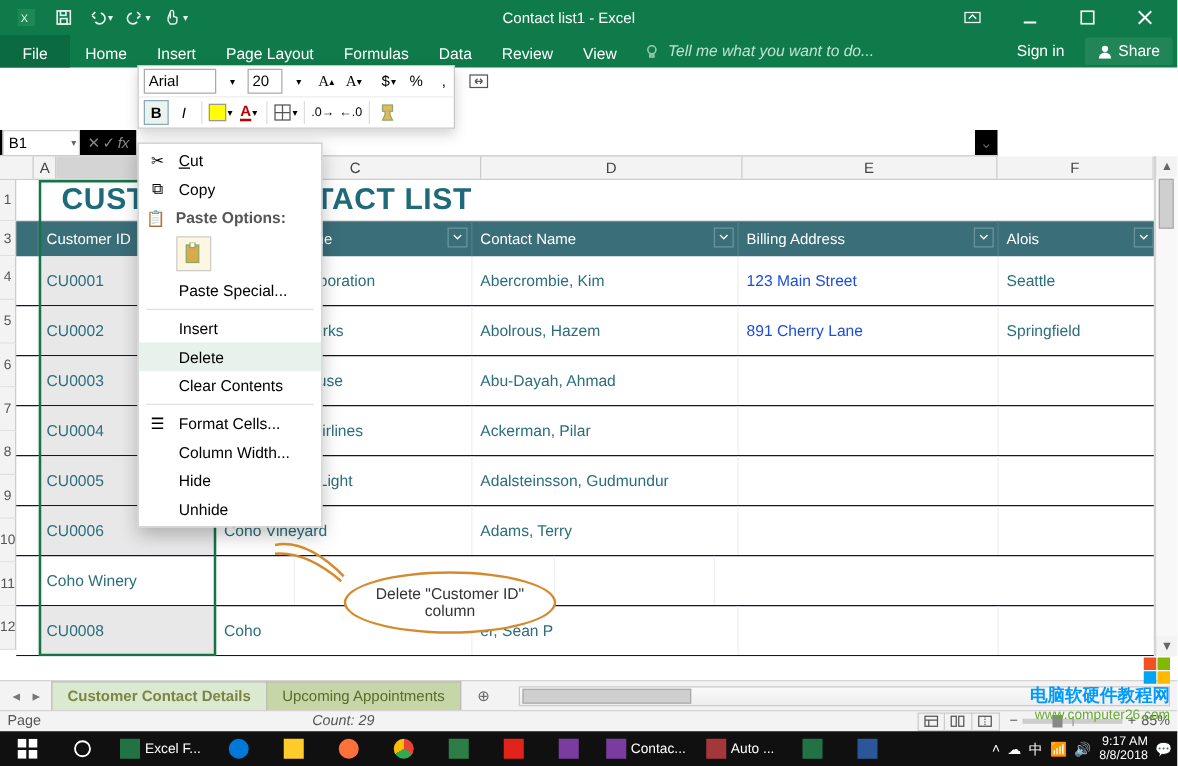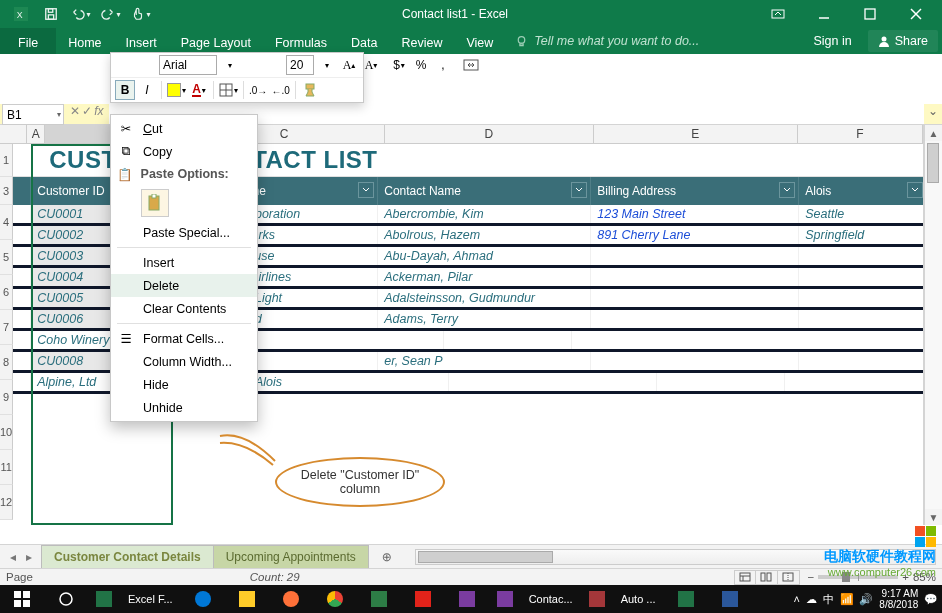--- a/index.html
+++ b/index.html
@@ -20,33 +20,33 @@
 .rtab.file { background:#0b6a40; padding-left:18px; padding-right:18px; }
 .tell { flex:0 0 auto; display:flex; align-items:center; gap:6px; color:#bfe2d0; margin-left:10px; font-style:italic; }
 .tell svg{width:13px;height:13px;opacity:.8;}
 .spacer { flex:1; }
 .signin { padding:0 12px; display:flex; align-items:center; }
 .share { padding:0 10px; display:flex; align-items:center; gap:5px; background: rgba(255,255,255,0.08); margin:2px 4px; border-radius:2px; }
 
 
 .mini-toolbar { position:absolute; left:110px; top:52px; width:254px; background:#fff; border:1px solid #c8c8c8; box-shadow:0 4px 10px rgba(0,0,0,.18); z-index:50; font-size:12px; }
 .mini-row { display:flex; align-items:center; gap:2px; padding:2px 4px; }
-.mini-input { border:1px solid #ababab; height:20px; font-size:12px; padding:0 3px; background:#fff;margin-left:44px; }
+.mini-input { border:1px solid #ababab; height:20px; font-size:12px; padding:0 3px; background:#fff; }
 .mini-font { width:58px; }
 .mini-size { width:28px; }
 .mini-btn { min-width:20px; height:20px; display:flex; align-items:center; justify-content:center; border:1px solid transparent; }
 .mini-sep{width:1px;height:18px;background:#ddd;margin:0 2px;}
 .bold{font-weight:700;}
 .italic{font-style:italic;}
 .underline-a{color:#c00000; border-bottom:2px solid #c00000; font-weight:700; line-height:12px; }
 .fill-swatch{width:14px;height:14px;background:#ffff00;border:1px solid #999;}
 .dd{font-size:8px;margin-left:1px;}
 
 
-.fx-row { position:absolute; left:0; top:104px; height:21px; width:942px; background:#fef9c3; border-bottom:1px solid #d4d4d4; display:flex; align-items:flex-start; font-size:12px; }
+.fx-row { position:absolute; left:0; top:104px; height:21px; width:798px; background:#000000; border-bottom:1px solid #d4d4d4; display:flex; align-items:center; font-size:12px; }
 .namebox { width:62px; height:21px; border:1px solid #ccc; margin-left:2px; padding-left:4px; display:flex; align-items:center; background:#fff; }
 .namebox .dd{color:#666;margin-left:auto;margin-right:2px;}
 .fx-icons{display:flex;align-items:center;gap:2px;margin:0 6px;color:#888;}
 .fx-input{flex:1;height:20px;border:none;padding-left:4px;}
 .expand-fx{width:18px;text-align:center;color:#666;}
 
 
 .grid-wrap { position:absolute; left:0; top:125px; width:924px; height:400px; overflow:hidden; border-right:1px solid #d4d4d4; }
 .col-headers { display:flex; height:19px; background:#f3f3f3; border-bottom:1px solid #ccc; font-size:12px; }
 .corner { width:28px; border-right:1px solid #ccc; background:#f3f3f3; }
@@ -59,21 +59,21 @@
 .rh.r1{height:33px;}
 .rh.r3{height:28px;}
 
 .cells { position:relative; flex:1; }
 .title-row { height:33px; display:flex; align-items:center; padding-left:18px; font-family: Arial; font-size:24px; font-weight:700; color:#1e6a7a; letter-spacing:.5px; border-bottom:1px solid #e0e0e0; }
 .header-row { height:28px; display:flex; background:#3a6e78; color:#fff; font-size:12px; }
 .hc { display:flex; align-items:center; padding:0 6px; position:relative; border-right:1px solid #507f88; }
 .hc .filter { position:absolute; right:3px; top:5px; width:16px; height:16px; border:1px solid #6b959d; background:#3a6e78; display:flex; align-items:center; justify-content:center; }
 .hc .filter svg{width:8px;height:8px;stroke:#fff;}
 
-.data-row { height:21px; display:flex; border-bottom:3px solid #0f172a; font-size:12.5px; color:#2a6e7d;font-style:italic; }
+.data-row { height:40px; display:flex; border-bottom:1px solid #0f172a; font-size:12.5px; color:#2a6e7d; }
 .dc { display:flex; align-items:center; padding:0 6px; border-right:1px solid #f0f0f0; overflow:hidden; white-space:nowrap; }
 .dc.black{color:#1d4ed8;}
 
 
 .wA{width:18px;} .wB{width:142px;text-align:center;} .wC{width:205px;} .wD{width:213px;} .wE{width:208px;} .wF{width:128px;}
 
 .colB-selected { position:absolute; left:18px; top:0; width:142px; height:381px; border:2px solid #157346; pointer-events:none; z-index:2; }
 .colB-fill-cells { background:#e8e8e8; }
 
 
@@ -113,21 +113,21 @@
 .viewbtns{display:flex;gap:0;margin-left:auto;}
 .vbtn{width:22px;height:15px;border:1px solid #ccc;border-left:none;display:flex;align-items:center;justify-content:center;}
 .vbtn:first-child{border-left:1px solid #ccc;}
 .zoom{display:flex;align-items:center;gap:4px;margin-left:8px;}
 .zslider{width:80px;height:4px;background:#ccc;position:relative;}
 .zslider .tick{position:absolute;left:50%;top:-2px;width:1px;height:8px;background:#999;}
 .zslider .knob{position:absolute;left:30%;top:-3px;width:8px;height:10px;background:#888;}
 
 
 .taskbar { position:absolute; left:0; bottom:0; height:28px; width:942px; background:#101010; display:flex; align-items:center; color:#fff; font-size:11px; }
-.tb-btn{height:28px;padding:0 8px;display:flex;align-items:center;gap:16px;}
+.tb-btn{height:28px;padding:0 8px;display:flex;align-items:center;gap:4px;}
 .tb-btn.app{min-width:44px;justify-content:center;}
 .tb-sq{width:16px;height:16px;}
 .tb-right{margin-left:auto;display:flex;align-items:center;gap:6px;padding-right:4px;}
 .clock{display:flex;flex-direction:column;align-items:flex-end;line-height:11px;font-size:10px;}
 
 
 .wm { position:absolute; right:6px; bottom:33px; font-size:14px; z-index:80; display:flex; flex-direction:column; align-items:flex-end; line-height:16px; font-weight:700; }
 .wm .cn{color:#0099ff;} .wm .url{color:#66aa33; font-size:11px; font-weight:400;}
 .wm .logo{display:flex;gap:1px;margin-bottom:1px;}
 .wm .lg{width:10px;height:10px;}

